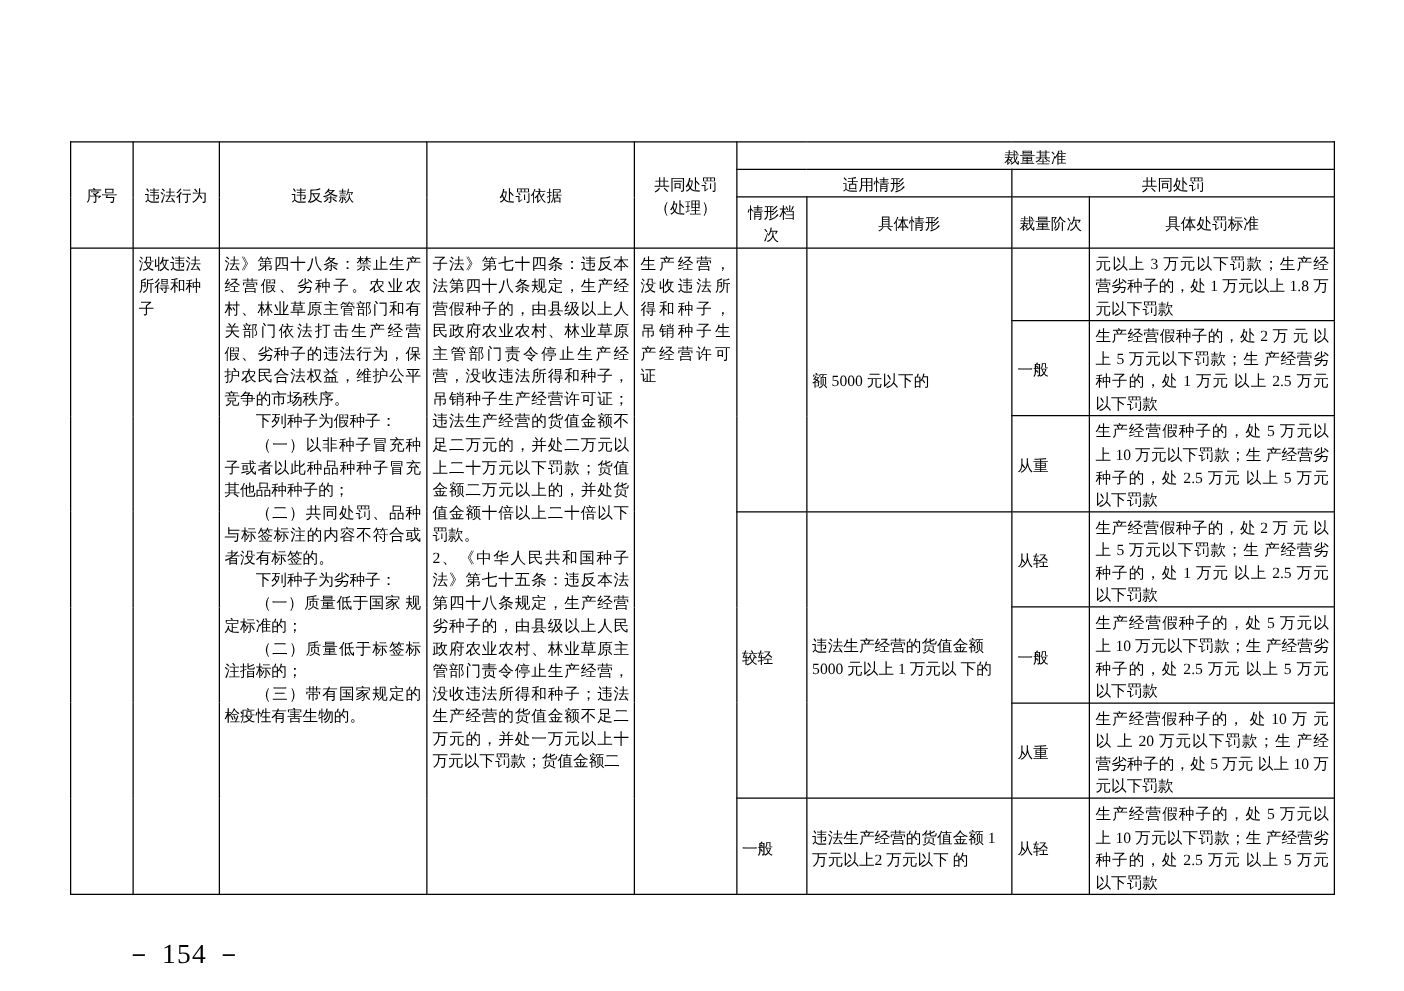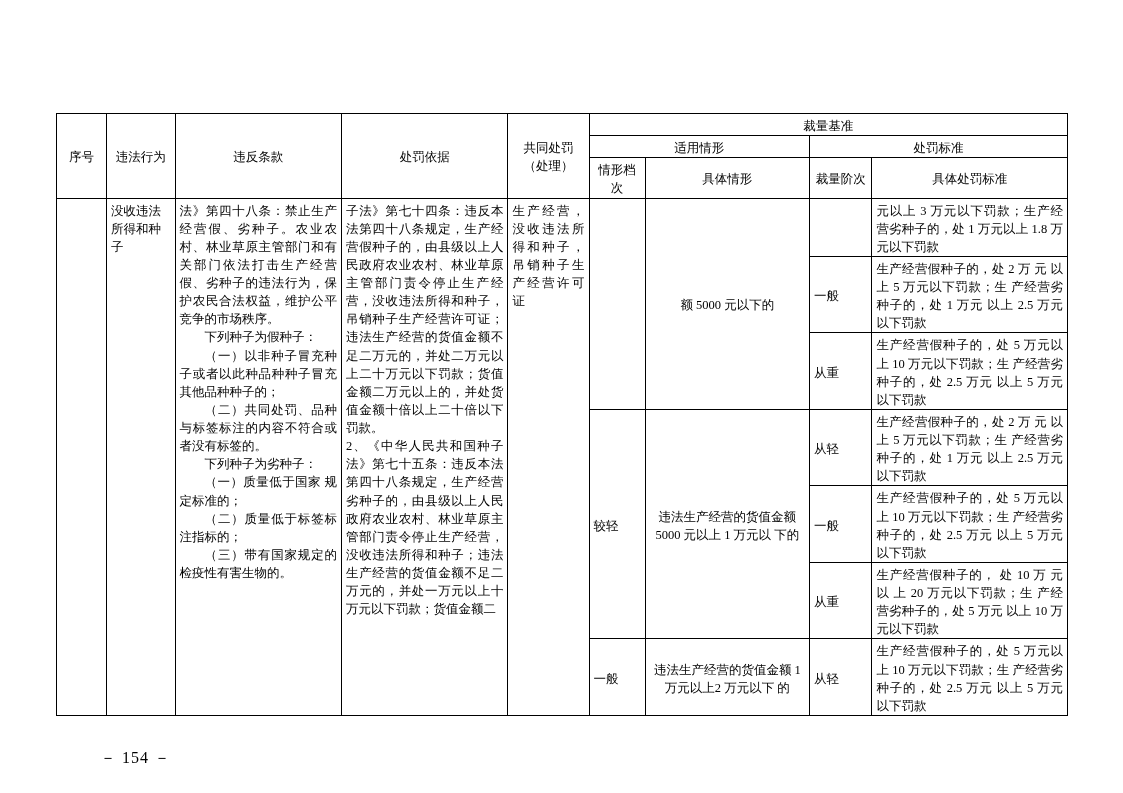--- a/index.html
+++ b/index.html
@@ -37,21 +37,20 @@
     font-weight: normal;
     font-size: 12.5px;
     line-height: 1.45;
   }
   .ctr {
     text-align: left;
     vertical-align: middle !important;
   }
   .mid {
     vertical-align: middle !important;
-    text-align: center;
   }
   .hdr {
     text-align: center;
     vertical-align: middle !important;
     font-size: 13px;
   }
   .just {
     text-align: justify;
     text-justify: inter-ideograph;
   }
@@ -59,21 +58,21 @@
     text-indent: 2em;
   }
   .cell-body {
     font-size: 12.5px;
     line-height: 1.5;
   }
   .page-number {
     position: absolute;
     left: 100px;
     top: 748px;
-    font-size: 16px;
+    font-size: 22px;
     letter-spacing: 1px;
   }
   
   col.c-seq    { width: 48px; }
   col.c-act    { width: 66px; }
   col.c-clause { width: 160px; }
   col.c-basis  { width: 160px; }
   col.c-joint  { width: 78px; }
   col.c-grade  { width: 54px; }
   col.c-case   { width: 158px; }
@@ -101,21 +100,21 @@
       <tr>
         <th class="hdr" rowspan="3">序号</th>
         <th class="hdr" rowspan="3">违法行为</th>
         <th class="hdr" rowspan="3">违反条款</th>
         <th class="hdr" rowspan="3">处罚依据</th>
         <th class="hdr" rowspan="3">共同处罚（处理）</th>
         <th class="hdr" colspan="4">裁量基准</th>
       </tr>
       <tr>
         <th class="hdr" colspan="2">适用情形</th>
-        <th class="hdr" colspan="2">处罚标准</th>
+        <th class="hdr" colspan="2">共同处罚</th>
       </tr>
       <tr>
         <th class="hdr">情形档次</th>
         <th class="hdr">具体情形</th>
         <th class="hdr">裁量阶次</th>
         <th class="hdr">具体处罚标准</th>
       </tr>
     </thead>
     <tbody>
 

